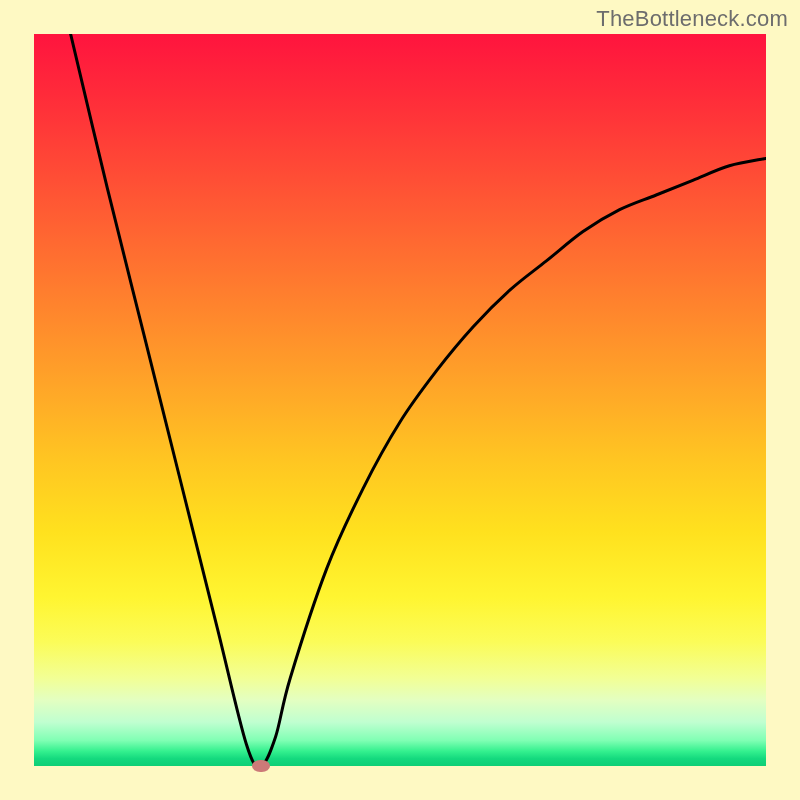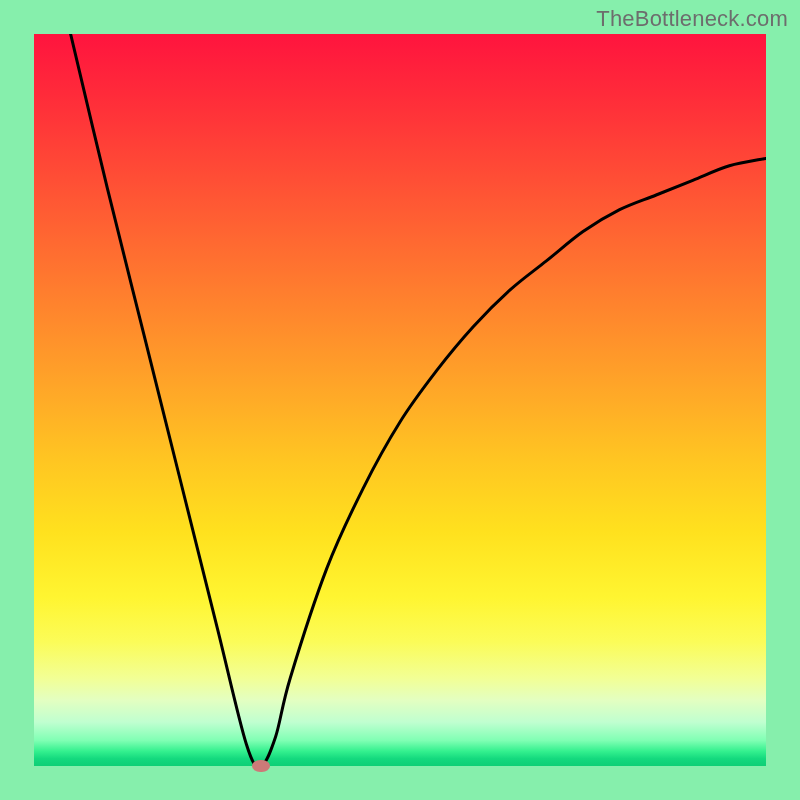--- a/index.html
+++ b/index.html
@@ -8,21 +8,21 @@
     width: 800px;
     height: 800px;
     overflow: hidden;
     background: #000;
     font-family: Arial, Helvetica, sans-serif;
   }
   .frame {
     position: relative;
     width: 800px;
     height: 800px;
-    background: #86efac;
+    background: #fef9c3;
   }
   .plot {
     position: absolute;
     left: 34px;
     top: 34px;
     width: 732px;
     height: 732px;
     
     background: linear-gradient(to bottom,
       #ff143e 0%,

